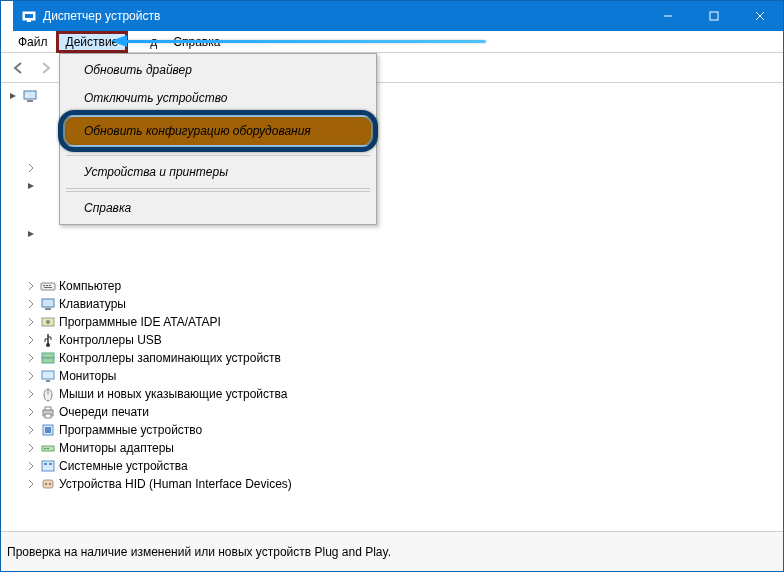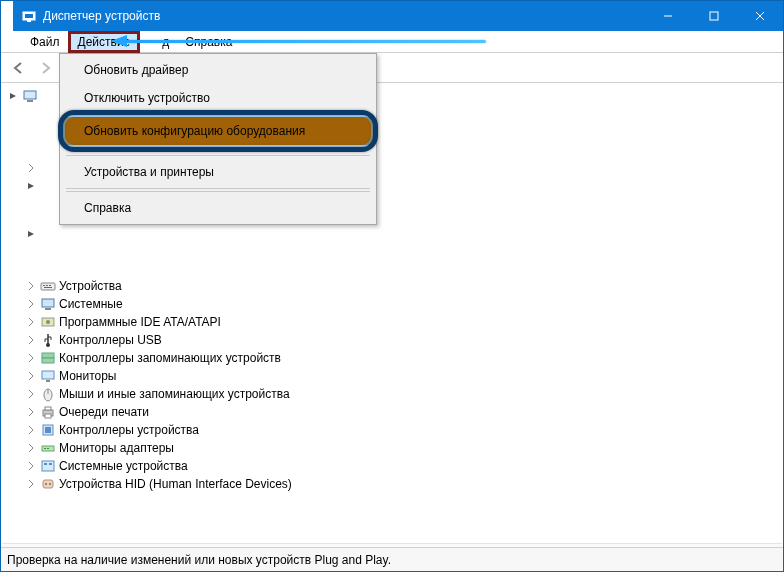--- a/index.html
+++ b/index.html
@@ -33,21 +33,21 @@
   .win-btn {
     width: 46px; height: 100%;
     display: flex; align-items: center; justify-content: center;
     color: #fff;
   }
   .menubar {
     height: 22px;
     display: flex;
     align-items: center;
     border-bottom: 1px solid #d0d0d0;
-    padding-left: 21px;
+    padding-left: 9px;
     background: #fff;
     position: relative;
     z-index: 2;
   }
   .menu-item {
     padding: 2px 8px;
     font-size: 12px;
     cursor: default;
   }
   .menu-item.active {
@@ -135,20 +135,21 @@
   .dropdown {
     position: absolute;
     top: 52px;
     left: 58px;
     width: 318px;
     background: #f0f0f0;
     border: 1px solid #a7a7a7;
     box-shadow: 2px 2px 4px rgba(0,0,0,0.25);
     z-index: 30;
     padding: 2px;
+    font-style: italic;
   }
   .dd-item {
     padding: 7px 16px 7px 22px;
     font-size: 12px;
     color: #000;
     cursor: default;
     border-radius: 2px;
   }
   .dd-sep {
     height: 1px;
@@ -168,21 +169,21 @@
     pointer-events: none;
   }
   .dd-item.highlighted {
     background: #a16207;
     border-radius: 4px;
   }
 
   .statusbar {
     position: absolute;
     bottom: 0; left: 0; right: 0;
-    height: 24px;
+    height: 40px;
     border-top: 1px solid #d0d0d0;
     display: flex; align-items: center;
     padding-left: 6px;
     font-size: 12px;
     background: #f7f7f7;
   }
   .status-sep {
     position: absolute;
     bottom: 24px;
     left: 1px; right: 1px;
@@ -320,35 +321,35 @@
           </span>
           <span class="node-icon">
             <svg width="16" height="16" viewBox="0 0 16 16">
               <rect x="1" y="5" width="14" height="7" rx="1" fill="#eee" stroke="#888"></rect>
               <rect x="3" y="7" width="2" height="1" fill="#666"></rect>
               <rect x="6" y="7" width="2" height="1" fill="#666"></rect>
               <rect x="9" y="7" width="2" height="1" fill="#666"></rect>
               <rect x="4" y="9" width="8" height="1" fill="#666"></rect>
             </svg>
           </span>
-          <span class="node-label">Устройства</span>
+          <span class="node-label">Компьютер</span>
         </div>
         <div class="tree-row">
           <span class="expander">
             <svg width="10" height="10" viewBox="0 0 10 10">
               <path d="M3 1 L7 5 L3 9" fill="none" stroke="#888" stroke-width="1"></path>
             </svg>
           </span>
           <span class="node-icon">
             <svg width="16" height="16" viewBox="0 0 16 16">
               <rect x="2" y="3" width="12" height="8" fill="#cfe5f6" stroke="#4a7db5"></rect>
               <rect x="5" y="12" width="6" height="2" fill="#888"></rect>
             </svg>
           </span>
-          <span class="node-label">Системные</span>
+          <span class="node-label">Клавиатуры</span>
         </div>
         <div class="tree-row">
           <span class="expander">
             <svg width="10" height="10" viewBox="0 0 10 10">
               <path d="M3 1 L7 5 L3 9" fill="none" stroke="#888" stroke-width="1"></path>
             </svg>
           </span>
           <span class="node-icon">
             <svg width="16" height="16" viewBox="0 0 16 16">
               <rect x="2" y="4" width="12" height="8" fill="#e6e6b0" stroke="#999"></rect>
@@ -406,21 +407,21 @@
             <svg width="10" height="10" viewBox="0 0 10 10">
               <path d="M3 1 L7 5 L3 9" fill="none" stroke="#888" stroke-width="1"></path>
             </svg>
           </span>
           <span class="node-icon">
             <svg width="16" height="16" viewBox="0 0 16 16">
               <ellipse cx="8" cy="9" rx="4" ry="6" fill="#eee" stroke="#888"></ellipse>
               <line x1="8" y1="3" x2="8" y2="8" stroke="#888"></line>
             </svg>
           </span>
-          <span class="node-label">Мыши и иные запоминающих устройства</span>
+          <span class="node-label">Мыши и новых указывающие устройства</span>
         </div>
         <div class="tree-row">
           <span class="expander">
             <svg width="10" height="10" viewBox="0 0 10 10">
               <path d="M3 1 L7 5 L3 9" fill="none" stroke="#888" stroke-width="1"></path>
             </svg>
           </span>
           <span class="node-icon">
             <svg width="16" height="16" viewBox="0 0 16 16">
               <rect x="3" y="6" width="10" height="6" fill="#ccc" stroke="#888"></rect>
@@ -435,21 +436,21 @@
             <svg width="10" height="10" viewBox="0 0 10 10">
               <path d="M3 1 L7 5 L3 9" fill="none" stroke="#888" stroke-width="1"></path>
             </svg>
           </span>
           <span class="node-icon">
             <svg width="16" height="16" viewBox="0 0 16 16">
               <rect x="3" y="3" width="10" height="10" fill="#d3e5f5" stroke="#5a8dc7"></rect>
               <rect x="5" y="5" width="6" height="6" fill="#5a8dc7"></rect>
             </svg>
           </span>
-          <span class="node-label">Контроллеры устройства</span>
+          <span class="node-label">Программные устройство</span>
         </div>
         <div class="tree-row">
           <span class="expander">
             <svg width="10" height="10" viewBox="0 0 10 10">
               <path d="M3 1 L7 5 L3 9" fill="none" stroke="#888" stroke-width="1"></path>
             </svg>
           </span>
           <span class="node-icon">
             <svg width="16" height="16" viewBox="0 0 16 16">
               <rect x="2" y="6" width="12" height="5" fill="#bde0b8" stroke="#6a6"></rect>

